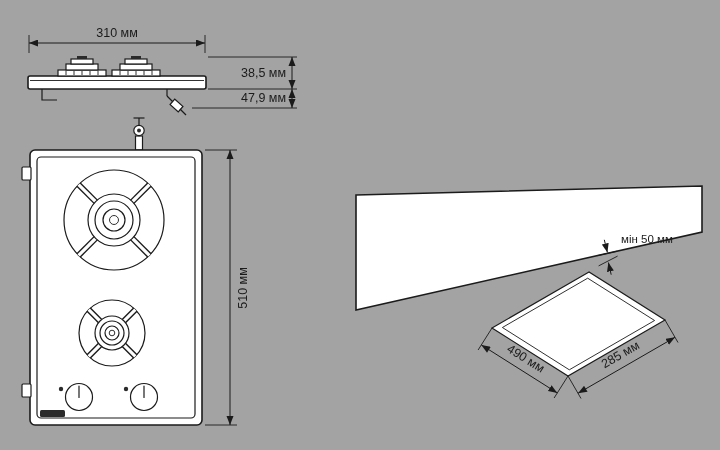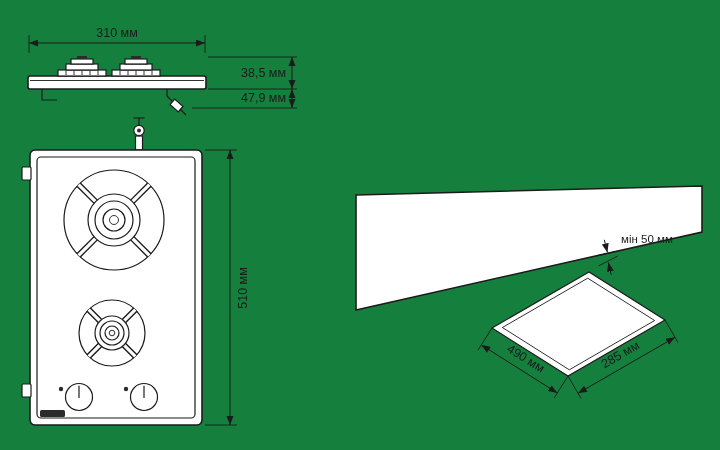--- a/index.html
+++ b/index.html
@@ -1,16 +1,16 @@
 <!DOCTYPE html>
 <html><head>
 <meta charset="utf-8">
 <style>
   html,body{margin:0;padding:0;background:#ffffff;}
-  .page{width:720px;height:450px;background:#15803d;position:relative;overflow:hidden;
+  .page{width:720px;height:450px;background:#a3a3a3;position:relative;overflow:hidden;
         font-family:"Liberation Sans","DejaVu Sans",sans-serif;}
   svg{display:block;}
   svg text{font-family:"Liberation Sans","DejaVu Sans",sans-serif;font-size:12.5px;fill:#1b1b1b;}
   svg text.small{font-size:11.5px;}
   .ln{stroke:#1b1b1b;fill:none;stroke-width:1.2;}
   .ln-thin{stroke:#1b1b1b;fill:none;stroke-width:0.9;}
   .fw{fill:#ffffff;stroke:#1b1b1b;stroke-width:1.2;}
   .fw-bold{fill:#ffffff;stroke:#1b1b1b;stroke-width:1.6;}
   .dim{stroke:#1b1b1b;stroke-width:1;fill:none;}
   .ext{stroke:#1b1b1b;stroke-width:0.9;fill:none;}

